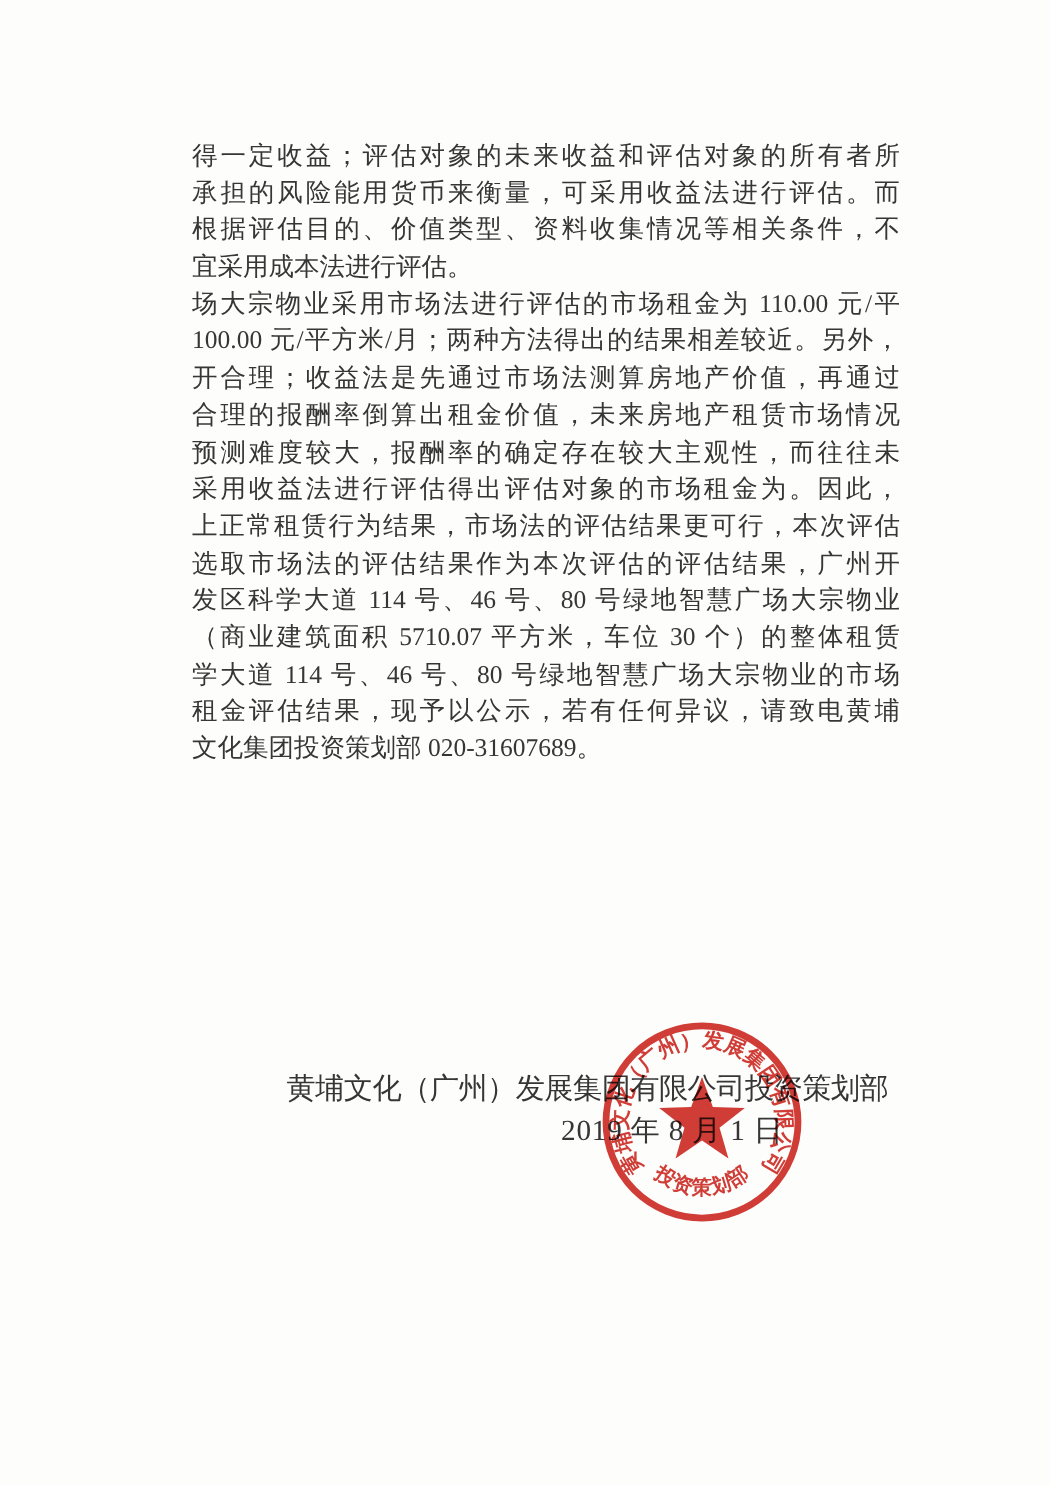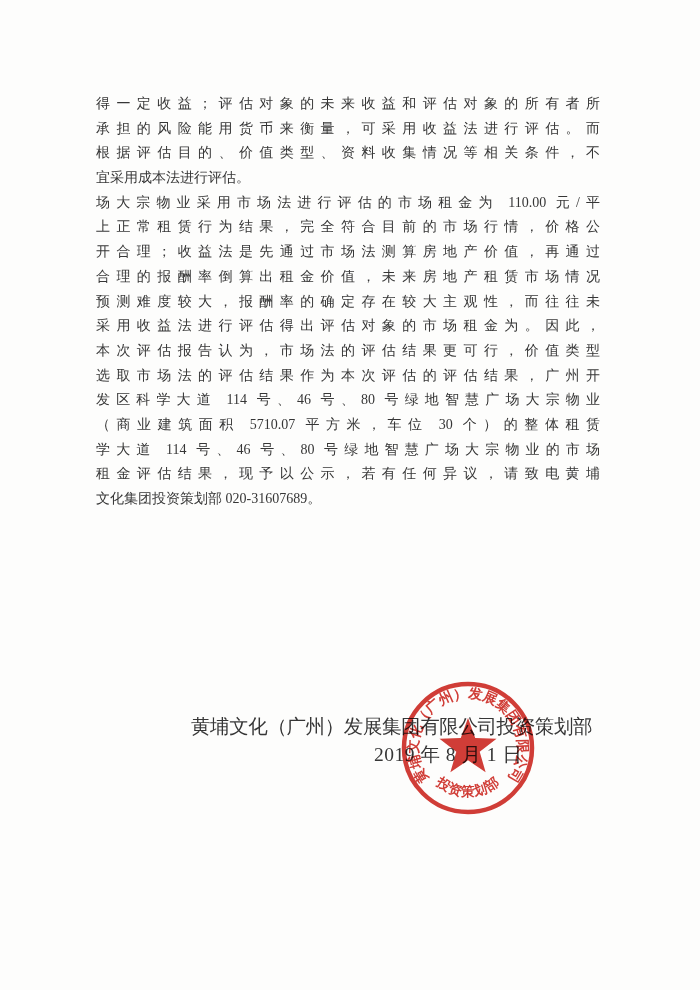--- a/index.html
+++ b/index.html
@@ -10,27 +10,28 @@
     font-family:"Liberation Serif","DejaVu Serif",serif;
   }
   .page{
     position:relative;width:700px;height:990px;
     background:#fdfdfc;color:#363636;
   }
   .doc-body{
     position:absolute;left:96px;top:92px;width:504px;
   }
   .tline{
-    font-size:14px;
+    font-size:17px;
     height:24.7px;line-height:24.7px;
     text-align:justify;
     text-align-last:justify;
     text-justify:inter-ideograph;
     white-space:normal;
     overflow:visible;
+    margin-left:32px;
   }
   .tline.noj{text-align-last:left;}
   .tline.ind{padding-left:40px;box-sizing:border-box;}
   .sig-company{
     position:absolute;left:191px;top:716px;
     font-size:19.5px;line-height:22px;letter-spacing:-0.4px;
     white-space:nowrap;
   }
   .sig-date{
     position:absolute;left:374px;top:744px;
@@ -51,26 +52,26 @@
 <body>
 
 <div class="page">
 
   <div class="doc-body">
       <div class="tline">得一定收益；评估对象的未来收益和评估对象的所有者所</div>
       <div class="tline">承担的风险能用货币来衡量，可采用收益法进行评估。而</div>
       <div class="tline">根据评估目的、价值类型、资料收集情况等相关条件，不</div>
       <div class="tline noj">宜采用成本法进行评估。</div>
       <div class="tline">场大宗物业采用市场法进行评估的市场租金为 110.00 元/平</div>
-      <div class="tline">上正常租赁行为结果，完全符合目前的市场行情，价格公</div>
+      <div class="tline">100.00 元/平方米/月；两种方法得出的结果相差较近。另外，</div>
       <div class="tline">开合理；收益法是先通过市场法测算房地产价值，再通过</div>
       <div class="tline">合理的报酬率倒算出租金价值，未来房地产租赁市场情况</div>
       <div class="tline">预测难度较大，报酬率的确定存在较大主观性，而往往未</div>
       <div class="tline">采用收益法进行评估得出评估对象的市场租金为。因此，</div>
-      <div class="tline">本次评估报告认为，市场法的评估结果更可行，价值类型</div>
+      <div class="tline">上正常租赁行为结果，市场法的评估结果更可行，本次评估</div>
       <div class="tline">选取市场法的评估结果作为本次评估的评估结果，广州开</div>
       <div class="tline">发区科学大道 114 号、46 号、80 号绿地智慧广场大宗物业</div>
       <div class="tline">（商业建筑面积 5710.07 平方米，车位 30 个）的整体租赁</div>
       <div class="tline">学大道 114 号、46 号、80 号绿地智慧广场大宗物业的市场</div>
       <div class="tline">租金评估结果，现予以公示，若有任何异议，请致电黄埔</div>
       <div class="tline noj">文化集团投资策划部 020-31607689。</div>
     </div>
 
   <div class="sig-company">黄埔文化（广州）发展集团有限公司投资策划部</div>
   <div class="sig-date">2019 年 8 月 1 日</div>

